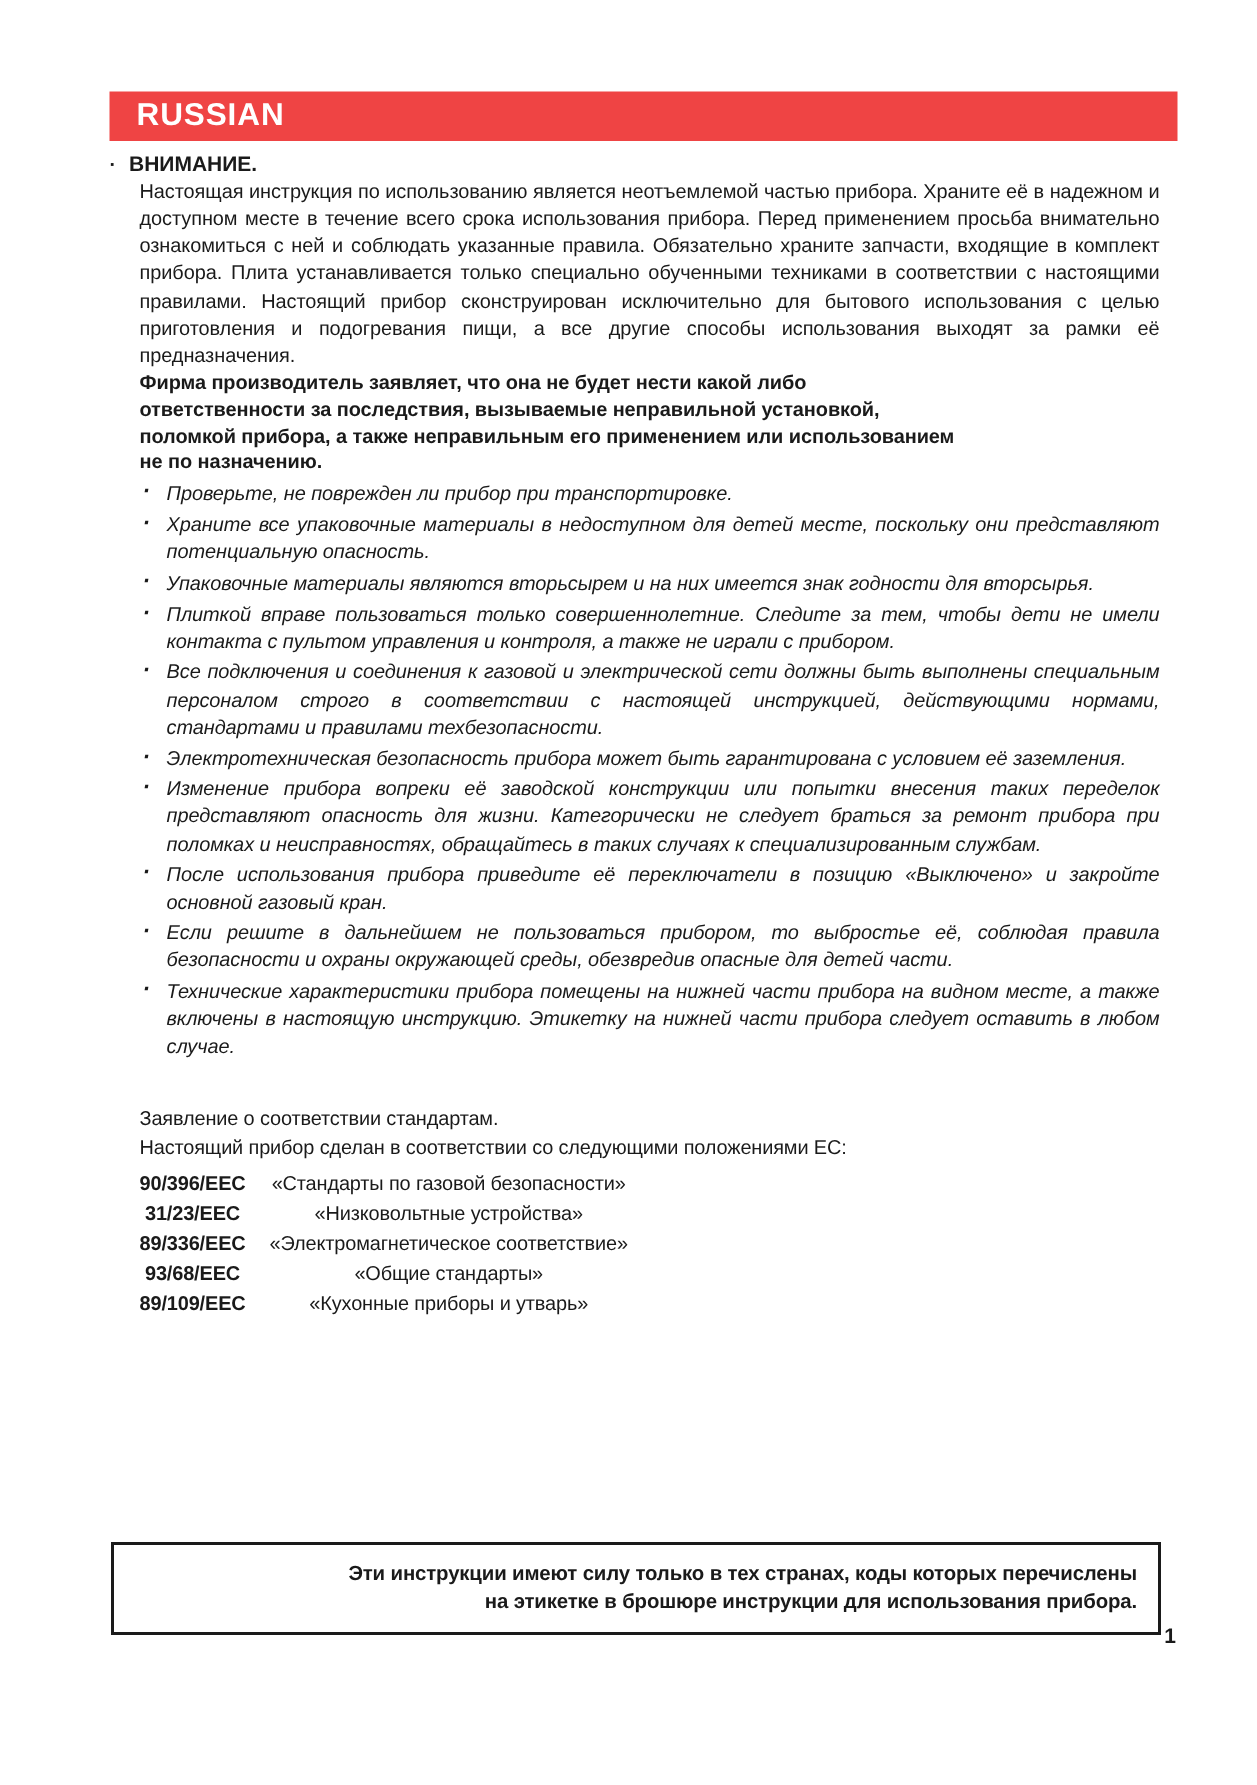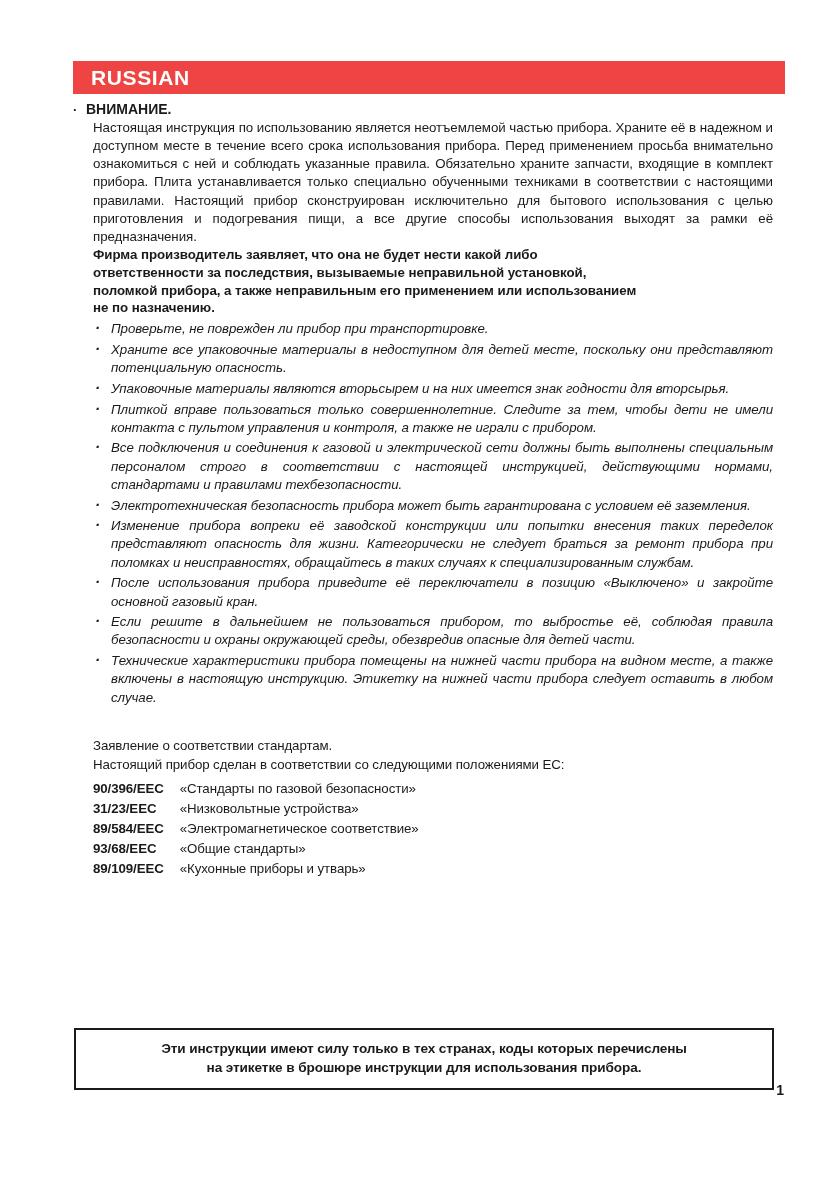--- a/index.html
+++ b/index.html
@@ -131,20 +131,21 @@
   }
   .conform-line {
     font-size: 13.3px;
     line-height: 1.42;
     letter-spacing: -0.1px;
   }
   .std-table {
     margin-top: 4px;
     padding-left: 24px;
     border-collapse: collapse;
+    text-align: center;
   }
   .std-table td {
     font-size: 13.3px;
     line-height: 1.52;
     padding: 0;
     vertical-align: top;
     letter-spacing: -0.1px;
   }
   .std-code {
     font-weight: bold;
@@ -159,21 +160,21 @@
     top: 1028px;
     width: 700px;
     border: 2.2px solid #1a1a1a;
     box-sizing: border-box;
     padding: 9px 14px 10px 14px;
   }
   .notice-text {
     font-size: 13.6px;
     font-weight: bold;
     line-height: 1.42;
-    text-align: center;
+    text-align: right;
     letter-spacing: -0.1px;
     white-space: pre-line;
   }
 
   
   .page-number {
     position: absolute;
     right: 54px;
     top: 1082px;
     font-size: 14px;
@@ -225,21 +226,21 @@
         <tbody>
           <tr>
             <td class="std-code">90/396/EEC</td>
             <td class="std-name">«Стандарты по газовой безопасности»</td>
           </tr>
           <tr>
             <td class="std-code">31/23/EEC</td>
             <td class="std-name">«Низковольтные устройства»</td>
           </tr>
           <tr>
-            <td class="std-code">89/584/EEC</td>
+            <td class="std-code">89/336/EEC</td>
             <td class="std-name">«Электромагнетическое соответствие»</td>
           </tr>
           <tr>
             <td class="std-code">93/68/EEC</td>
             <td class="std-name">«Общие стандарты»</td>
           </tr>
           <tr>
             <td class="std-code">89/109/EEC</td>
             <td class="std-name">«Кухонные приборы и утварь»</td>
           </tr>

